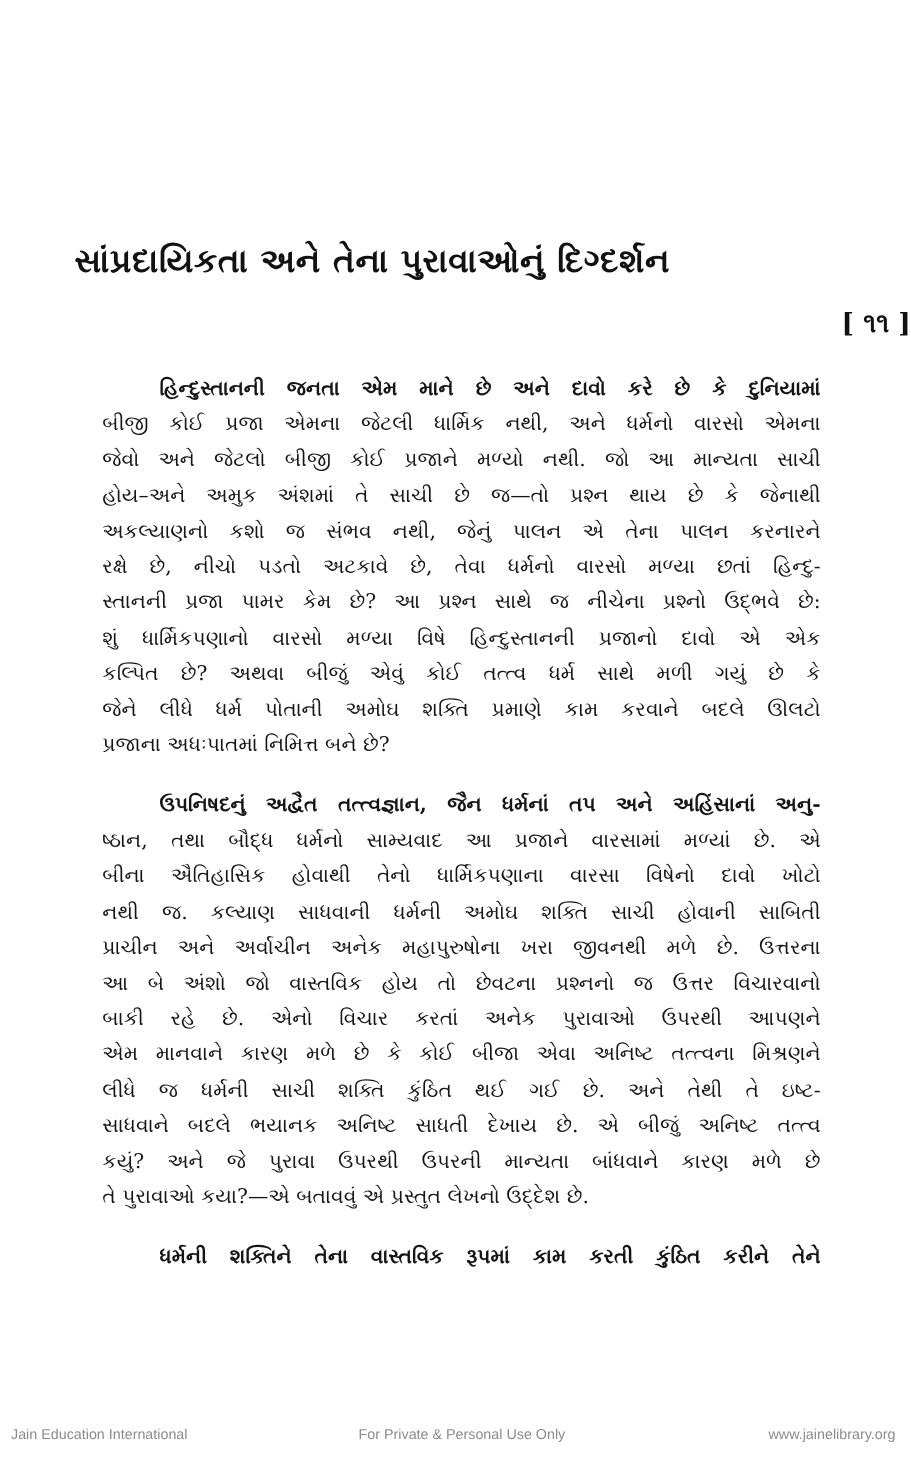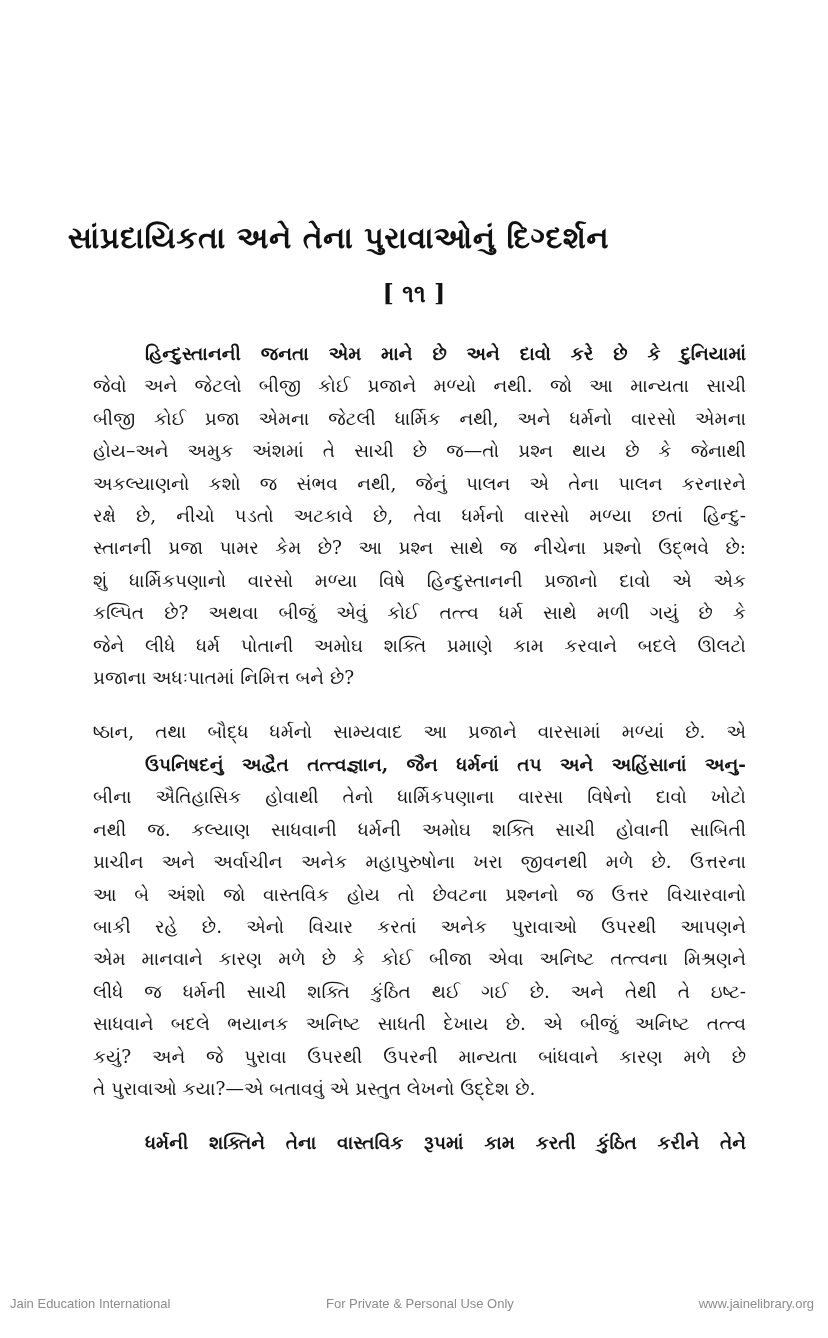--- a/index.html
+++ b/index.html
@@ -33,21 +33,21 @@
       line-height: 44px;
       font-weight: bold;
       color: #111;
       letter-spacing: 0.5px;
     }
     .chapter-no {
       position: absolute;
       top: 276px;
       left: 0;
       width: 828px;
-      text-align: center;
+      text-align: right;
       font-size: 24px;
       line-height: 36px;
       font-weight: bold;
       color: #111;
     }
     .body-text {
       position: absolute;
       left: 93px;
       width: 653px;
       top: 338px;
@@ -100,35 +100,35 @@
 <div class="page">
 
   <div class="title">સાંપ્રદાયિકતા અને તેના પુરાવાઓનું દિગ્દર્શન</div>
 
   <div class="chapter-no">[ ૧૧ ]</div>
 
   <div class="body-text">
 
     <p class="para" style="text-indent:0">
       <span class="line first">હિન્દુસ્તાનની જનતા એમ માને છે અને દાવો કરે છે કે દુનિયામાં</span>
+      <span class="line">બીજી કોઈ પ્રજા એમના જેટલી ધાર્મિક નથી, અને ધર્મનો વારસો એમના</span>
       <span class="line">જેવો અને જેટલો બીજી કોઈ પ્રજાને મળ્યો નથી. જો આ માન્યતા સાચી</span>
-      <span class="line">બીજી કોઈ પ્રજા એમના જેટલી ધાર્મિક નથી, અને ધર્મનો વારસો એમના</span>
       <span class="line">હોય–અને અમુક અંશમાં તે સાચી છે જ—તો પ્રશ્ન થાય છે કે જેનાથી</span>
       <span class="line">અકલ્યાણનો કશો જ સંભવ નથી, જેનું પાલન એ તેના પાલન કરનારને</span>
       <span class="line">રક્ષે છે, નીચો પડતો અટકાવે છે, તેવા ધર્મનો વારસો મળ્યા છતાં હિન્દુ-</span>
       <span class="line">સ્તાનની પ્રજા પામર કેમ છે? આ પ્રશ્ન સાથે જ નીચેના પ્રશ્નો ઉદ્ભવે છે:</span>
       <span class="line">શું ધાર્મિકપણાનો વારસો મળ્યા વિષે હિન્દુસ્તાનની પ્રજાનો દાવો એ એક</span>
       <span class="line">કલ્પિત છે? અથવા બીજું એવું કોઈ તત્ત્વ ધર્મ સાથે મળી ગયું છે કે</span>
       <span class="line">જેને લીધે ધર્મ પોતાની અમોઘ શક્તિ પ્રમાણે કામ કરવાને બદલે ઊલટો</span>
       <span class="line last">પ્રજાના અધઃપાતમાં નિમિત્ત બને છે?</span>
     </p>
 
     <p class="para" style="text-indent:0">
+      <span class="line first">ઉપનિષદનું અદ્વૈત તત્ત્વજ્ઞાન, જૈન ધર્મનાં તપ અને અહિંસાનાં અનુ-</span>
       <span class="line">ષ્ઠાન, તથા બૌદ્ધ ધર્મનો સામ્યવાદ આ પ્રજાને વારસામાં મળ્યાં છે. એ</span>
-      <span class="line first">ઉપનિષદનું અદ્વૈત તત્ત્વજ્ઞાન, જૈન ધર્મનાં તપ અને અહિંસાનાં અનુ-</span>
       <span class="line">બીના ઐતિહાસિક હોવાથી તેનો ધાર્મિકપણાના વારસા વિષેનો દાવો ખોટો</span>
       <span class="line">નથી જ. કલ્યાણ સાધવાની ધર્મની અમોઘ શક્તિ સાચી હોવાની સાબિતી</span>
       <span class="line">પ્રાચીન અને અર્વાચીન અનેક મહાપુરુષોના ખરા જીવનથી મળે છે. ઉત્તરના</span>
       <span class="line">આ બે અંશો જો વાસ્તવિક હોય તો છેવટના પ્રશ્નનો જ ઉત્તર વિચારવાનો</span>
       <span class="line">બાકી રહે છે. એનો વિચાર કરતાં અનેક પુરાવાઓ ઉપરથી આપણને</span>
       <span class="line">એમ માનવાને કારણ મળે છે કે કોઈ બીજા એવા અનિષ્ટ તત્ત્વના મિશ્રણને</span>
       <span class="line">લીધે જ ધર્મની સાચી શક્તિ કુંઠિત થઈ ગઈ છે. અને તેથી તે ઇષ્ટ-</span>
       <span class="line">સાધવાને બદલે ભયાનક અનિષ્ટ સાધતી દેખાય છે. એ બીજું અનિષ્ટ તત્ત્વ</span>
       <span class="line">કયું? અને જે પુરાવા ઉપરથી ઉપરની માન્યતા બાંધવાને કારણ મળે છે</span>
       <span class="line last">તે પુરાવાઓ કયા?—એ બતાવવું એ પ્રસ્તુત લેખનો ઉદ્દેશ છે.</span>

